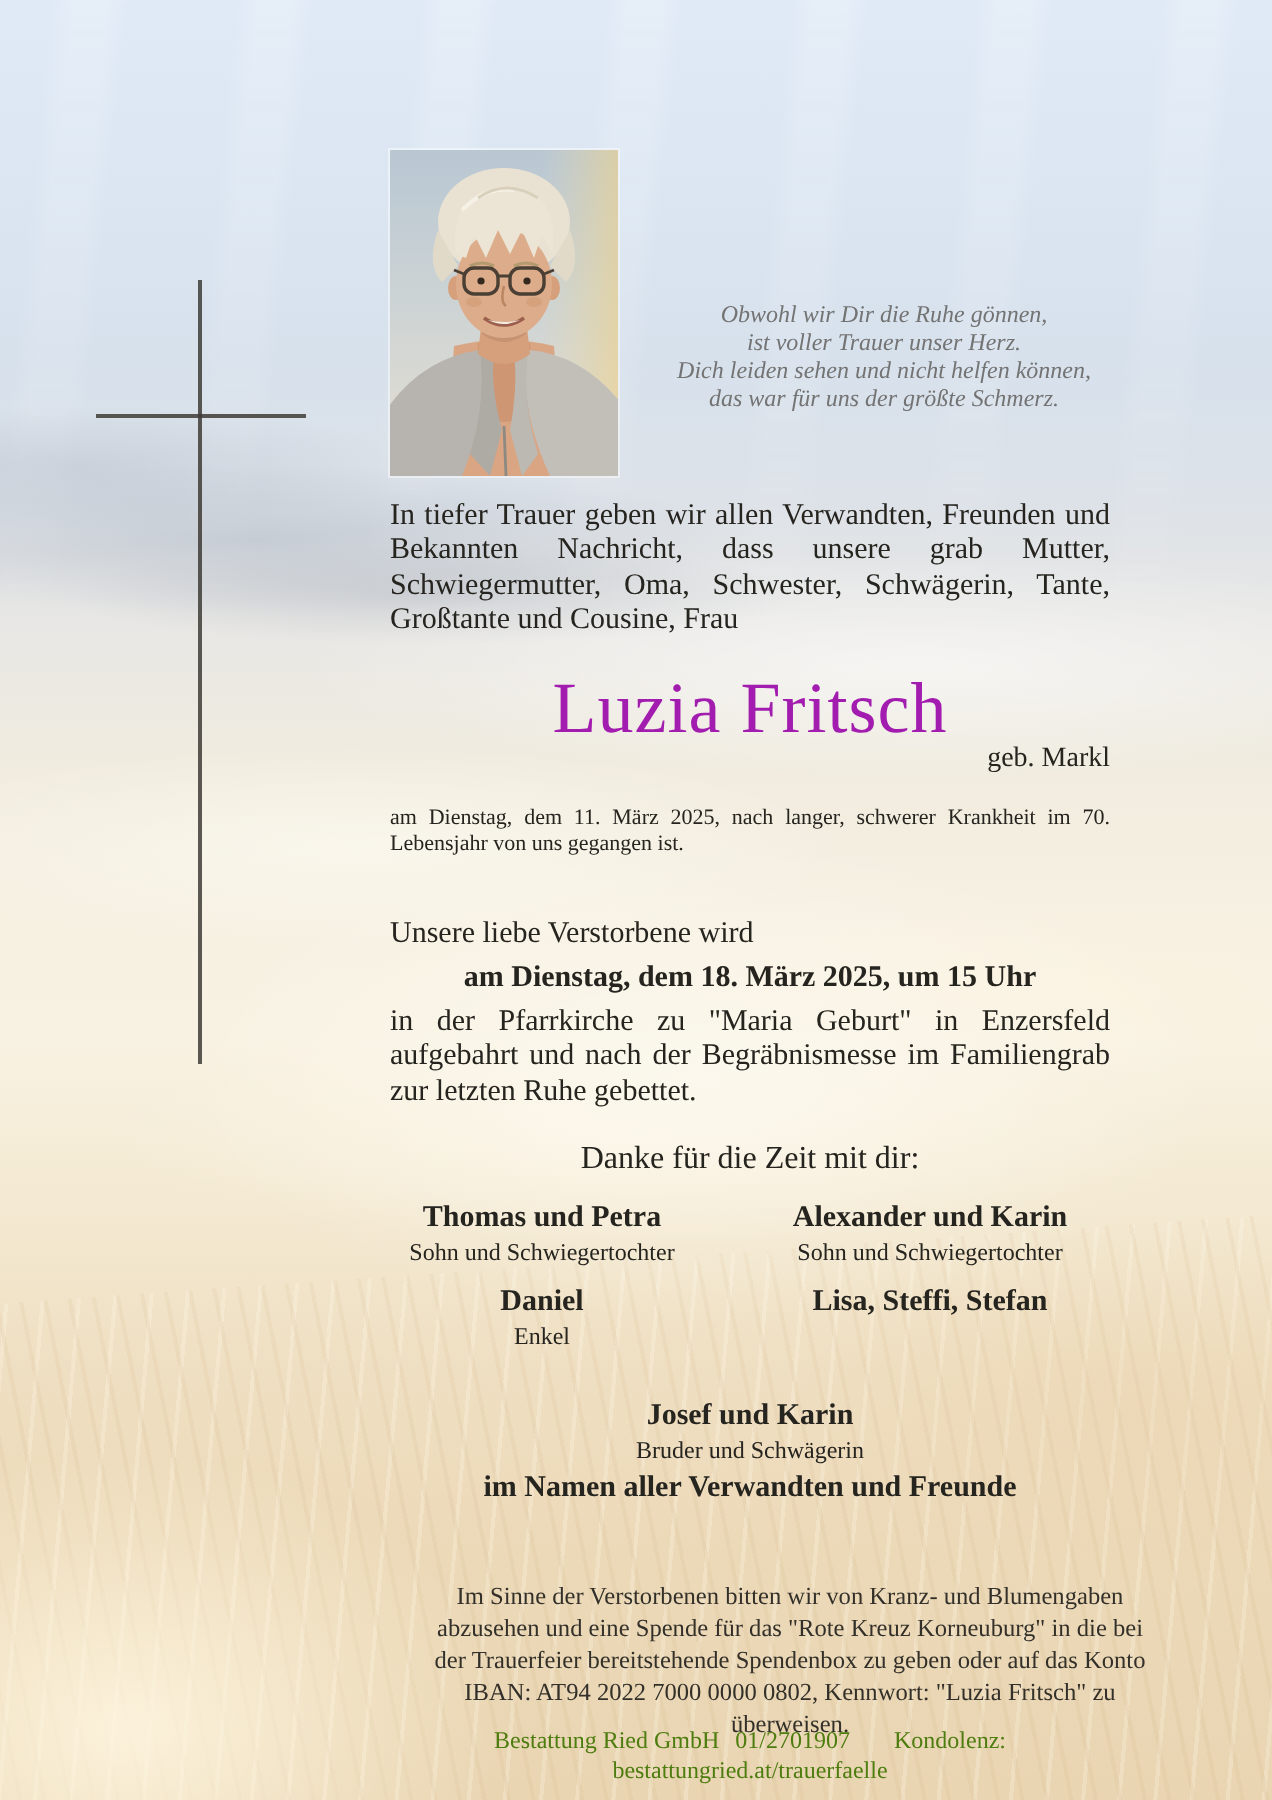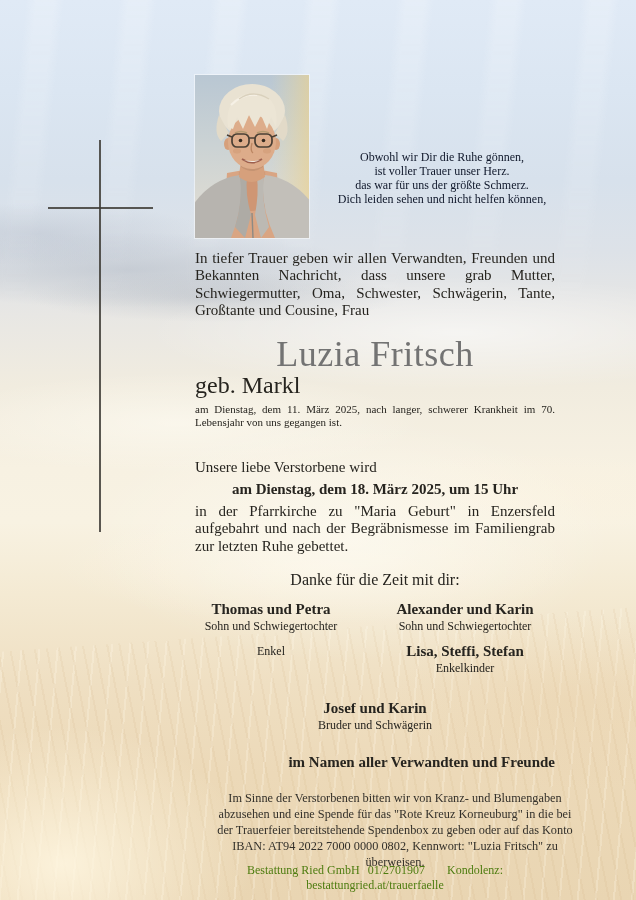--- a/index.html
+++ b/index.html
@@ -58,39 +58,39 @@
   .cross-h{position:absolute;left:48px;top:207px;width:105px;height:2px;background:rgba(62,60,54,.85);}
 
   
   .photo{position:absolute;left:195px;top:75px;width:114px;height:163px;
     box-shadow:0 0 0 1px rgba(255,255,255,.45);overflow:hidden;}
   .photo svg{display:block;width:114px;height:163px;}
 
   
   .poem{
     position:absolute;left:330px;top:150px;width:224px;
-    font-size:12px;line-height:1.18;text-align:center;color:#0f172a;
+    font-style:italic;font-size:12px;line-height:1.18;text-align:center;color:#737373;
   }
   .col{position:absolute;left:195px;width:360px;}
   .intro{top:250px;font-size:15px;line-height:1.165;text-align:justify;}
-  .deceased-name{top:333px;font-size:36px;text-align:center;letter-spacing:.5px;color:#737373;}
-  .maiden-name{top:372px;font-size:24px;text-align:left;}
+  .deceased-name{top:333px;font-size:36px;text-align:center;letter-spacing:.5px;color:#a21caf;}
+  .maiden-name{top:372px;font-size:14px;text-align:right;}
   .death-info{top:403px;font-size:11px;line-height:1.165;text-align:justify;}
   .service-intro{top:459px;font-size:15px;}
   .service-datetime{top:481px;font-size:15px;font-weight:bold;text-align:center;}
   .service-location{top:503px;font-size:15px;line-height:1.165;text-align:justify;}
   .thanks-line{top:571px;font-size:16px;text-align:center;}
 
   .mourner-cell{position:absolute;width:180px;text-align:center;}
   .mourner-name{font-size:15px;font-weight:bold;}
   .mourner-relation{font-size:12px;margin-top:1px;}
   .r1{top:601px;} .r2{top:643px;} .r3{top:685px;}
   .cell-l{left:181px;} .cell-r{left:375px;} .cell-c{left:195px;width:360px;margin-top:15px;}
 
-  .in-namen{top:754px;font-size:15px;font-weight:bold;text-align:right;}
+  .in-namen{top:736px;font-size:15px;font-weight:bold;text-align:center;}
   .donation{top:791px;font-size:12.3px;line-height:1.3;text-align:center;color:#33302a;margin-left:20px;}
   .footer{top:863px;font-size:12px;text-align:center;color:#4d7c0f;}
   .footer .gap-s{display:inline-block;width:8px;}
   .footer .gap-l{display:inline-block;width:22px;}
 </style>
 </head>
 <body>
 
 <div class="card">
 
@@ -162,22 +162,22 @@
       <path d="M49 85 Q57 89 65 85 Q57 87 49 85 Z" fill="#f3ece2"></path>
 
       <ellipse cx="42" cy="76" rx="4" ry="2.5" fill="#c88e67" opacity=".35"></ellipse>
       <ellipse cx="72" cy="76" rx="4" ry="2.5" fill="#c88e67" opacity=".35"></ellipse>
     </svg>
   </div>
 
   <div class="poem">
     <div>Obwohl wir Dir die Ruhe gönnen,</div>
     <div>ist voller Trauer unser Herz.</div>
+    <div>Dich leiden sehen und nicht helfen können,</div>
     <div>das war für uns der größte Schmerz.</div>
-    <div>Dich leiden sehen und nicht helfen können,</div>
   </div>
 
   <div class="col intro">In tiefer Trauer geben wir allen Verwandten, Freunden und Bekannten Nachricht, dass unsere grab Mutter, Schwiegermutter, Oma, Schwester, Schwägerin, Tante, Großtante und Cousine, Frau</div>
 
   <div class="col deceased-name">Luzia Fritsch</div>
   <div class="col maiden-name">geb. Markl</div>
 
   <div class="col death-info">am Dienstag, dem 11. März 2025, nach langer, schwerer Krankheit im 70. Lebensjahr von uns gegangen ist.</div>
 
   <div class="col service-intro">Unsere liebe Verstorbene wird</div>
@@ -188,25 +188,25 @@
 
   <div class="mourner-cell r1 cell-l">
     <div class="mourner-name">Thomas und Petra</div>
     <div class="mourner-relation">Sohn und Schwiegertochter</div>
   </div>
   <div class="mourner-cell r1 cell-r">
     <div class="mourner-name">Alexander und Karin</div>
     <div class="mourner-relation">Sohn und Schwiegertochter</div>
   </div>
   <div class="mourner-cell r2 cell-l">
+    <div class="mourner-name">Daniel</div>
     <div class="mourner-relation">Enkel</div>
   </div>
   <div class="mourner-cell r2 cell-r">
     <div class="mourner-name">Lisa, Steffi, Stefan</div>
-    <div class="mourner-relation">Enkelkinder</div>
   </div>
   <div class="mourner-cell r3 cell-c">
     <div class="mourner-name">Josef und Karin</div>
     <div class="mourner-relation">Bruder und Schwägerin</div>
   </div>
 
   <div class="col in-namen">im Namen aller Verwandten und Freunde</div>
 
   <div class="col donation">Im Sinne der Verstorbenen bitten wir von Kranz- und Blumengaben abzusehen und eine Spende für das "Rote Kreuz Korneuburg" in die bei der Trauerfeier bereitstehende Spendenbox zu geben oder auf das Konto IBAN: AT94 2022 7000 0000 0802, Kennwort: "Luzia Fritsch" zu überweisen.</div>
 

